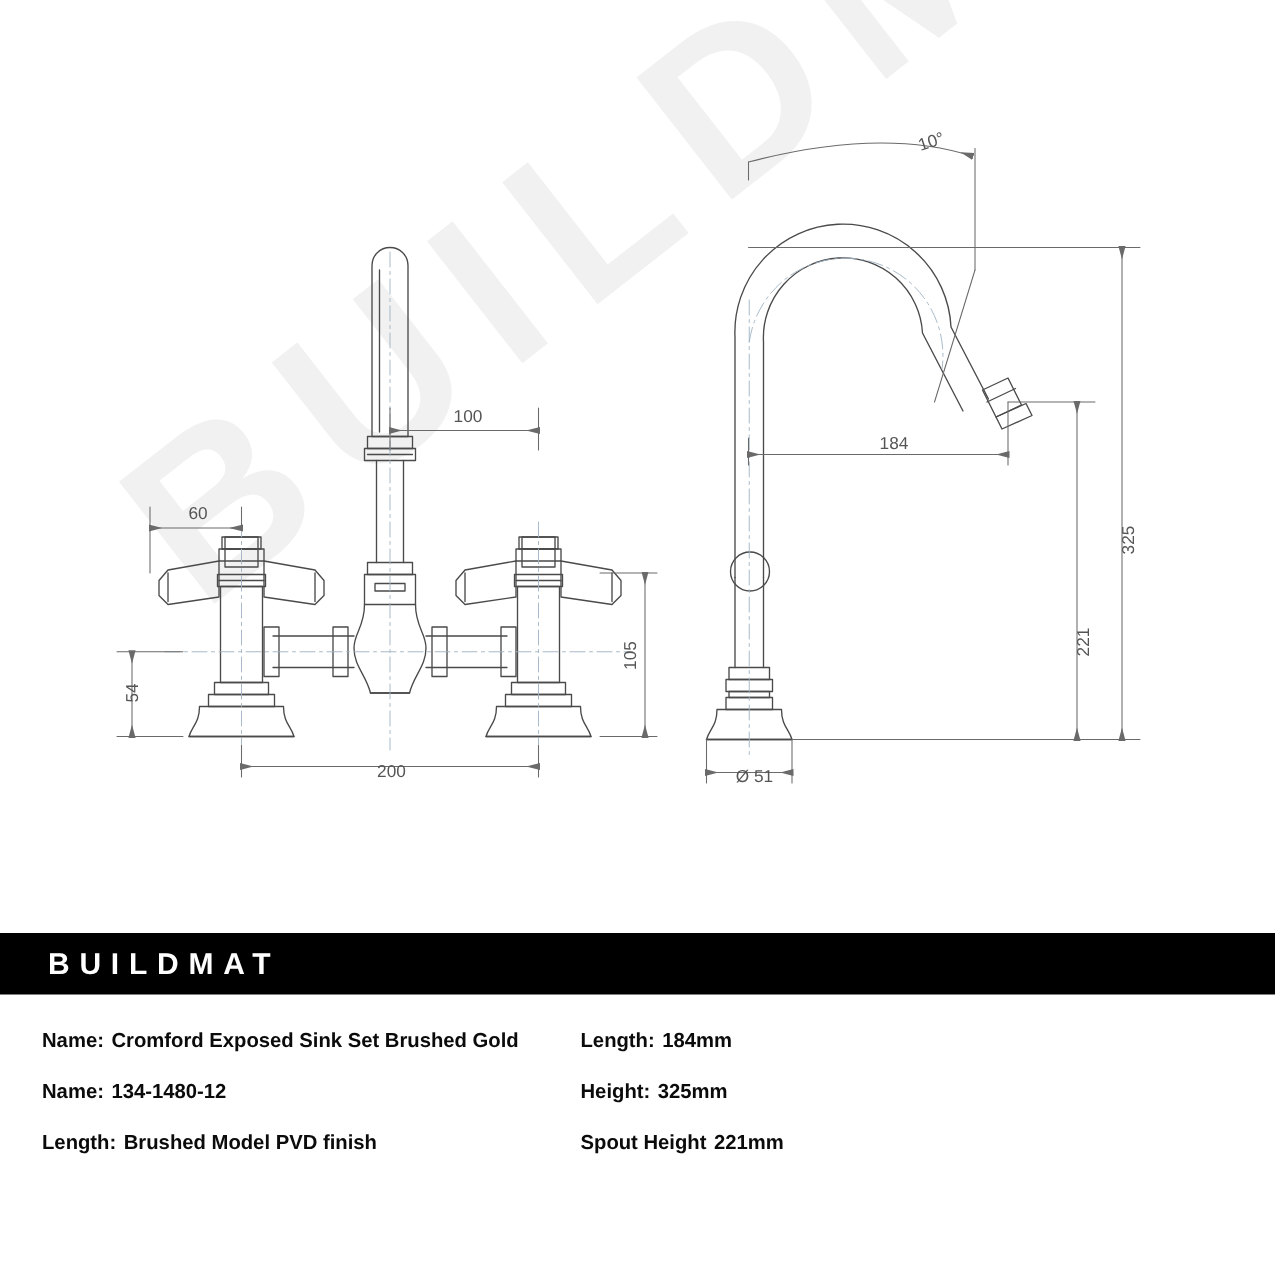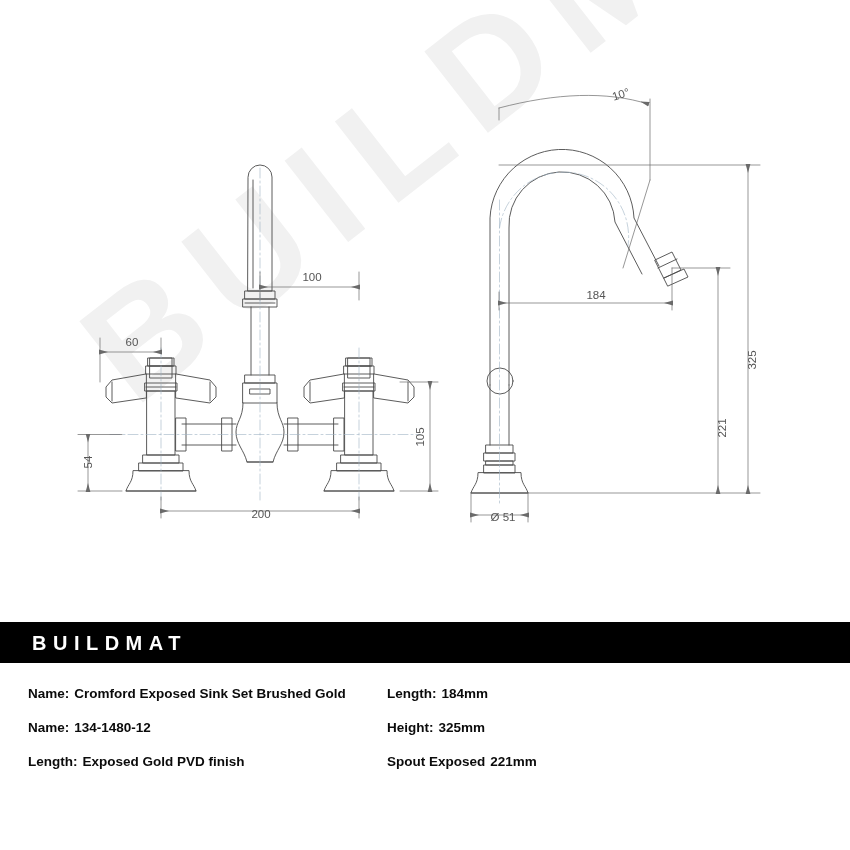--- a/index.html
+++ b/index.html
@@ -295,33 +295,33 @@
       <div class="spec-row">
         <span class="spec-label">Name:</span>
         <span class="spec-value">Cromford Exposed Sink Set Brushed Gold</span>
       </div>
       <div class="spec-row">
         <span class="spec-label">Name:</span>
         <span class="spec-value">134-1480-12</span>
       </div>
       <div class="spec-row">
         <span class="spec-label">Length:</span>
-        <span class="spec-value"> Exposed Gold PVD finish</span>
+        <span class="spec-value"> Brushed Model PVD finish</span>
       </div>
     </div>
 
     <div class="spec-col right">
       <div class="spec-row">
         <span class="spec-label">Length:</span>
         <span class="spec-value">184mm</span>
       </div>
       <div class="spec-row">
         <span class="spec-label">Height:</span>
         <span class="spec-value">325mm</span>
       </div>
       <div class="spec-row">
-        <span class="spec-label">Spout Exposed</span>
+        <span class="spec-label">Spout Height</span>
         <span class="spec-value">221mm</span>
       </div>
     </div>
 
   </div>
 </div>
 
 </body></html>

